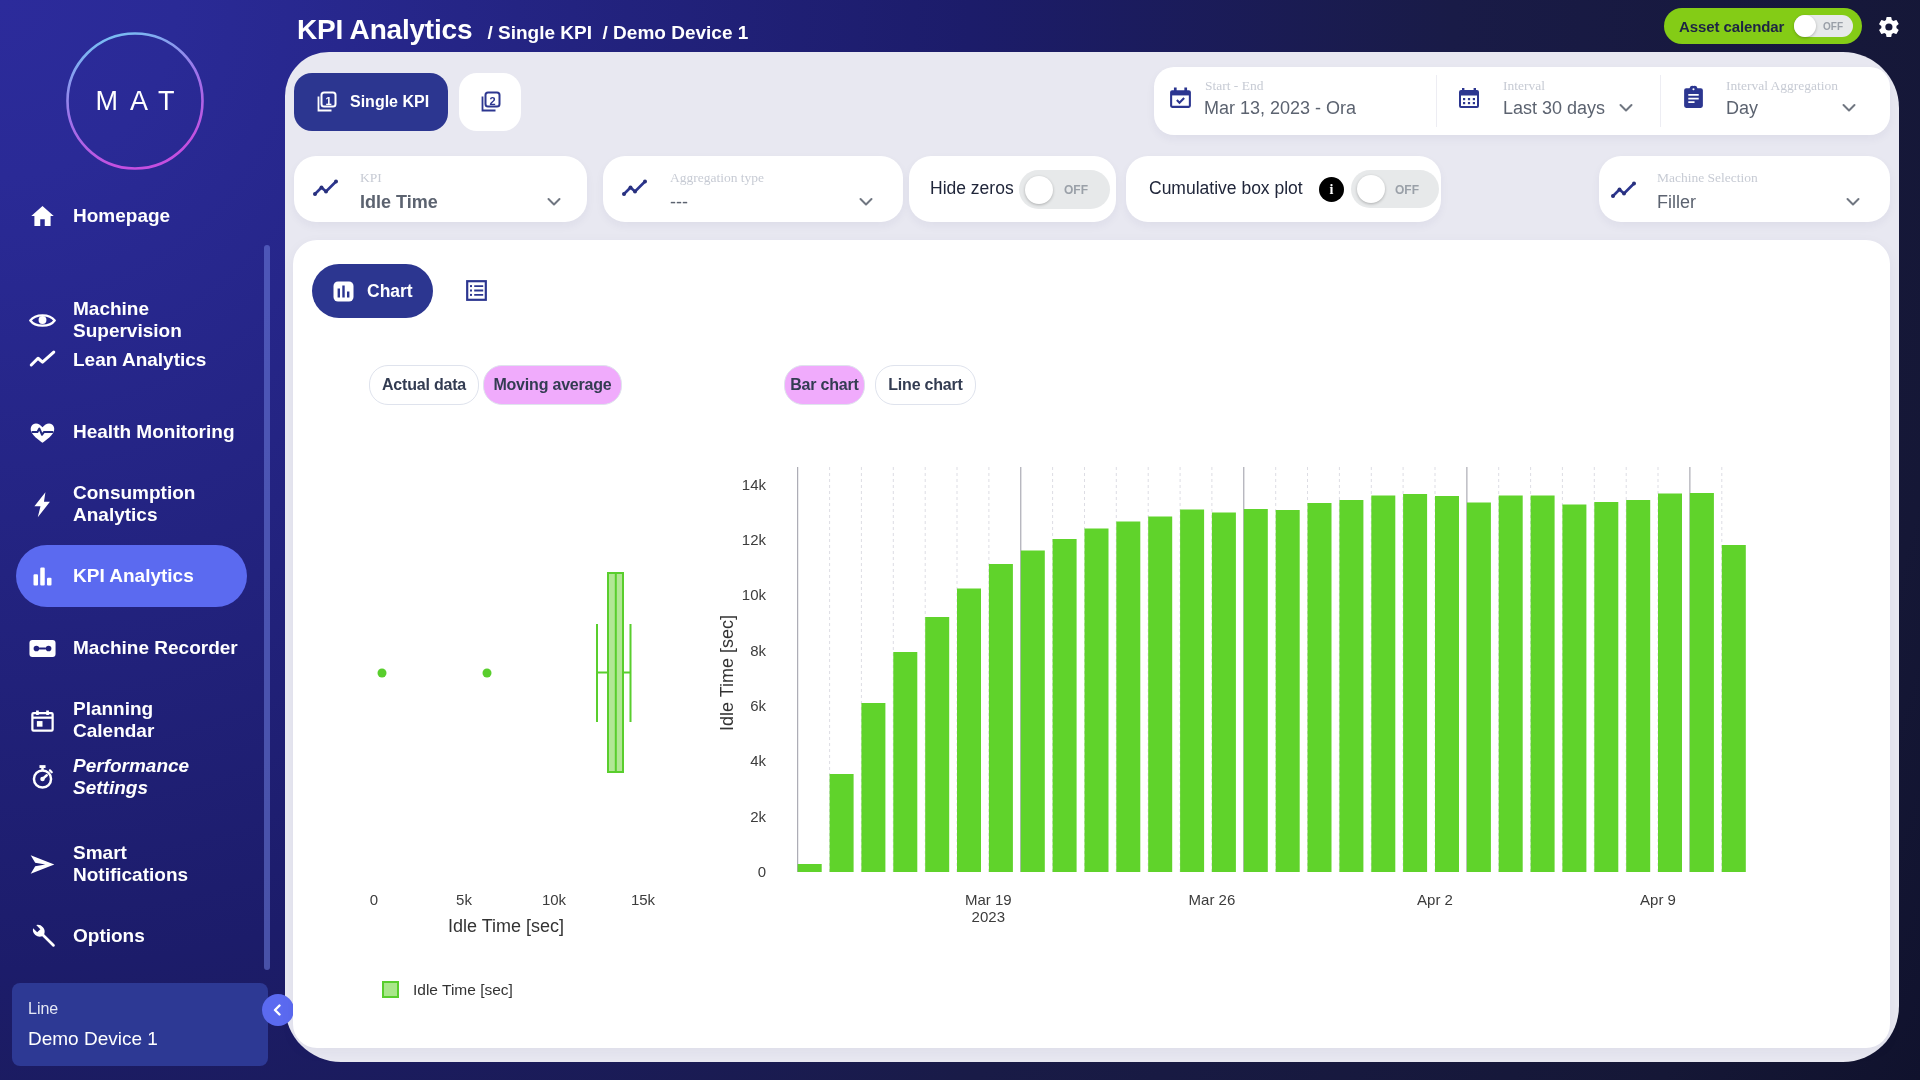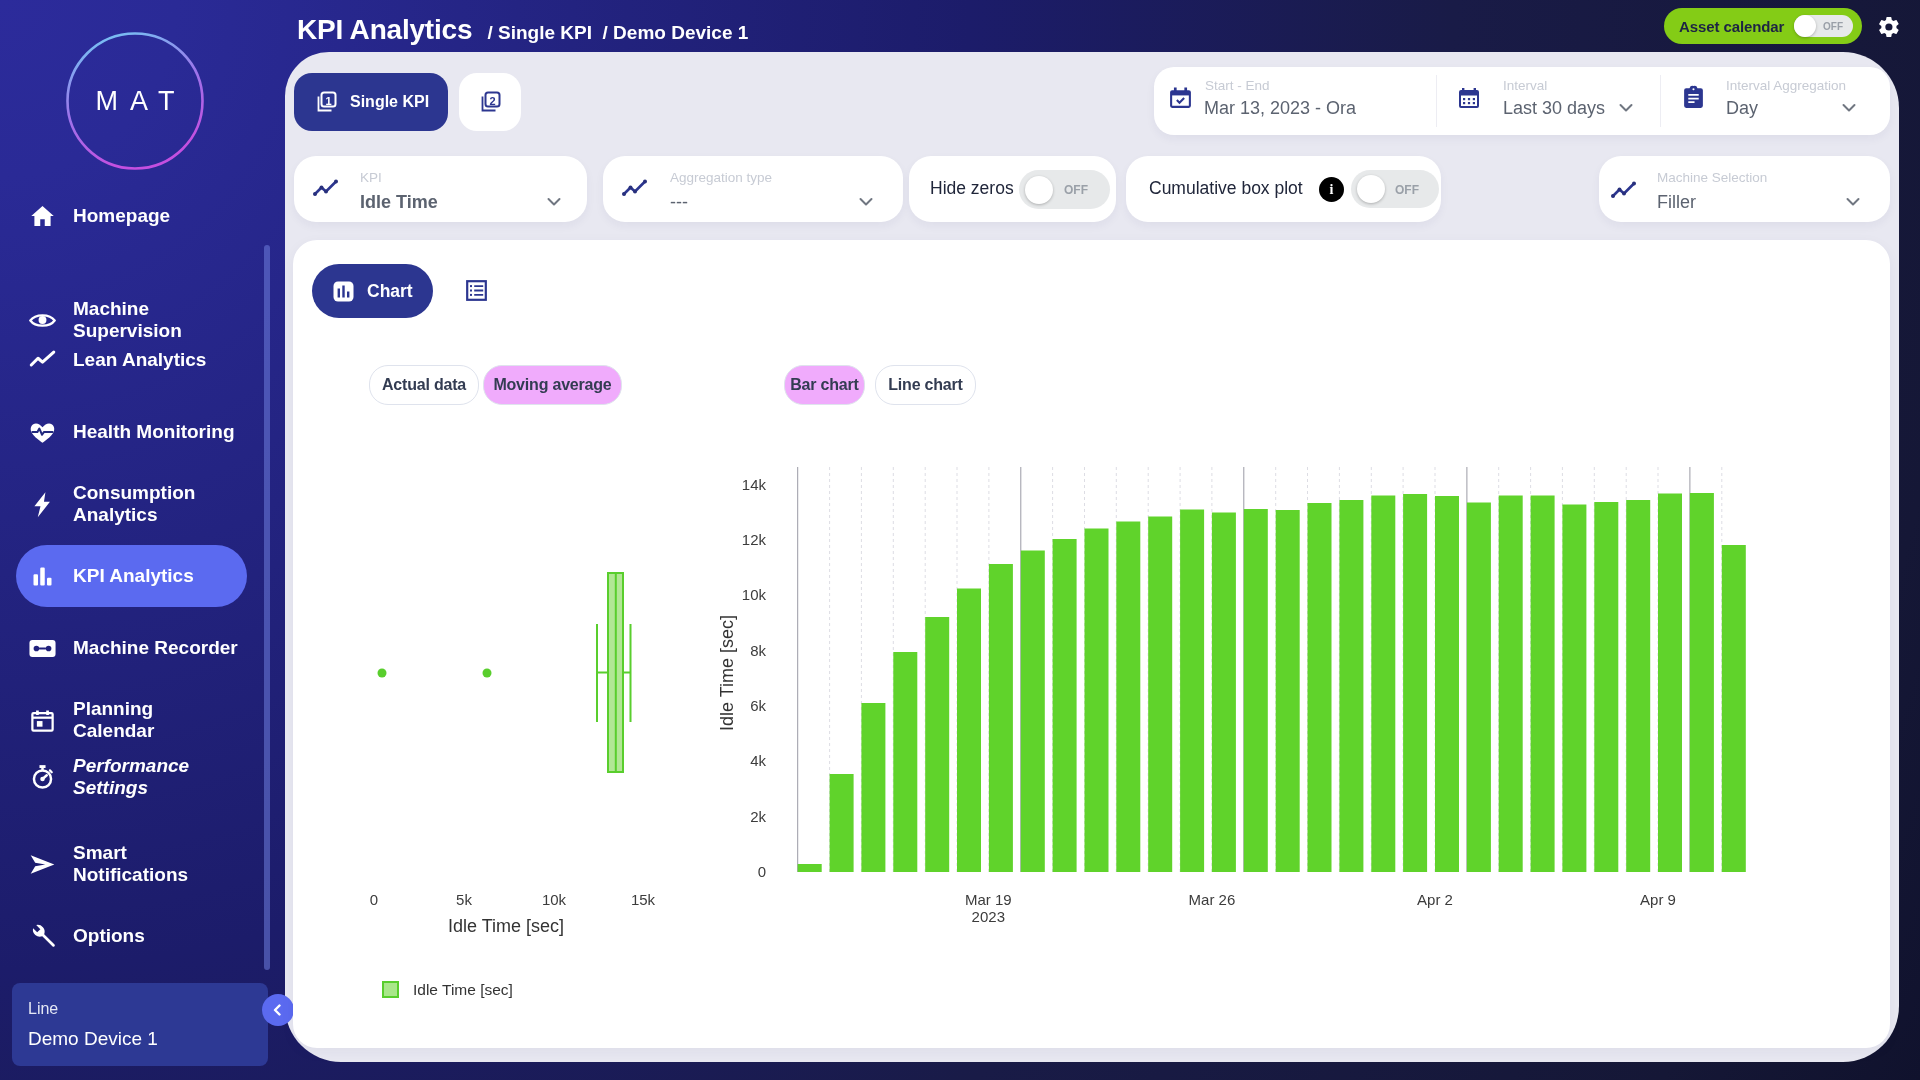--- a/index.html
+++ b/index.html
@@ -45,21 +45,21 @@
   display:flex; align-items:center; justify-content:center; }
 
 
 .navybtn { background:#2c3690; color:#fff; font-weight:bold; }
 #btnSingle { left:294px; top:73px; width:154px; height:58px; border-radius:18px; display:flex; align-items:center; }
 #btnSingle span { font-size:16px; margin-left:11px; }
 #btn2 { left:459px; top:73px; width:62px; height:58px; border-radius:18px; background:#fff;
   display:flex; align-items:center; justify-content:center; }
 #r1card { left:1154px; top:67px; width:736px; height:68px; border-radius:20px; background:#fff; box-shadow:0 4px 10px rgba(40,40,100,0.05); }
 .vdiv { position:absolute; top:8px; height:52px; width:1px; background:#ededf3; }
-.flabel { position:absolute; color:#c7cbd4; font-size:13.5px; }
+.flabel { position:absolute; color:#c7cbd4; font-size:13.5px;font-family:Liberation Serif, serif; }
 .fvalue { position:absolute; color:#5c6370; font-size:18px; }
 .chev { position:absolute; width:16px; height:16px; }
 .chev svg { display:block; }
 
 
 .r2card { position:absolute; top:156px; height:66px; border-radius:22px; background:#fff; box-shadow:0 4px 10px rgba(40,40,100,0.05); }
 .darktext { color:#20263a; font-size:17.5px; }
 
 
 #chartcard { left:293px; top:240px; width:1597px; height:808px; border-radius:24px; background:#fff; box-shadow:0 4px 14px rgba(40,40,100,0.05); }

